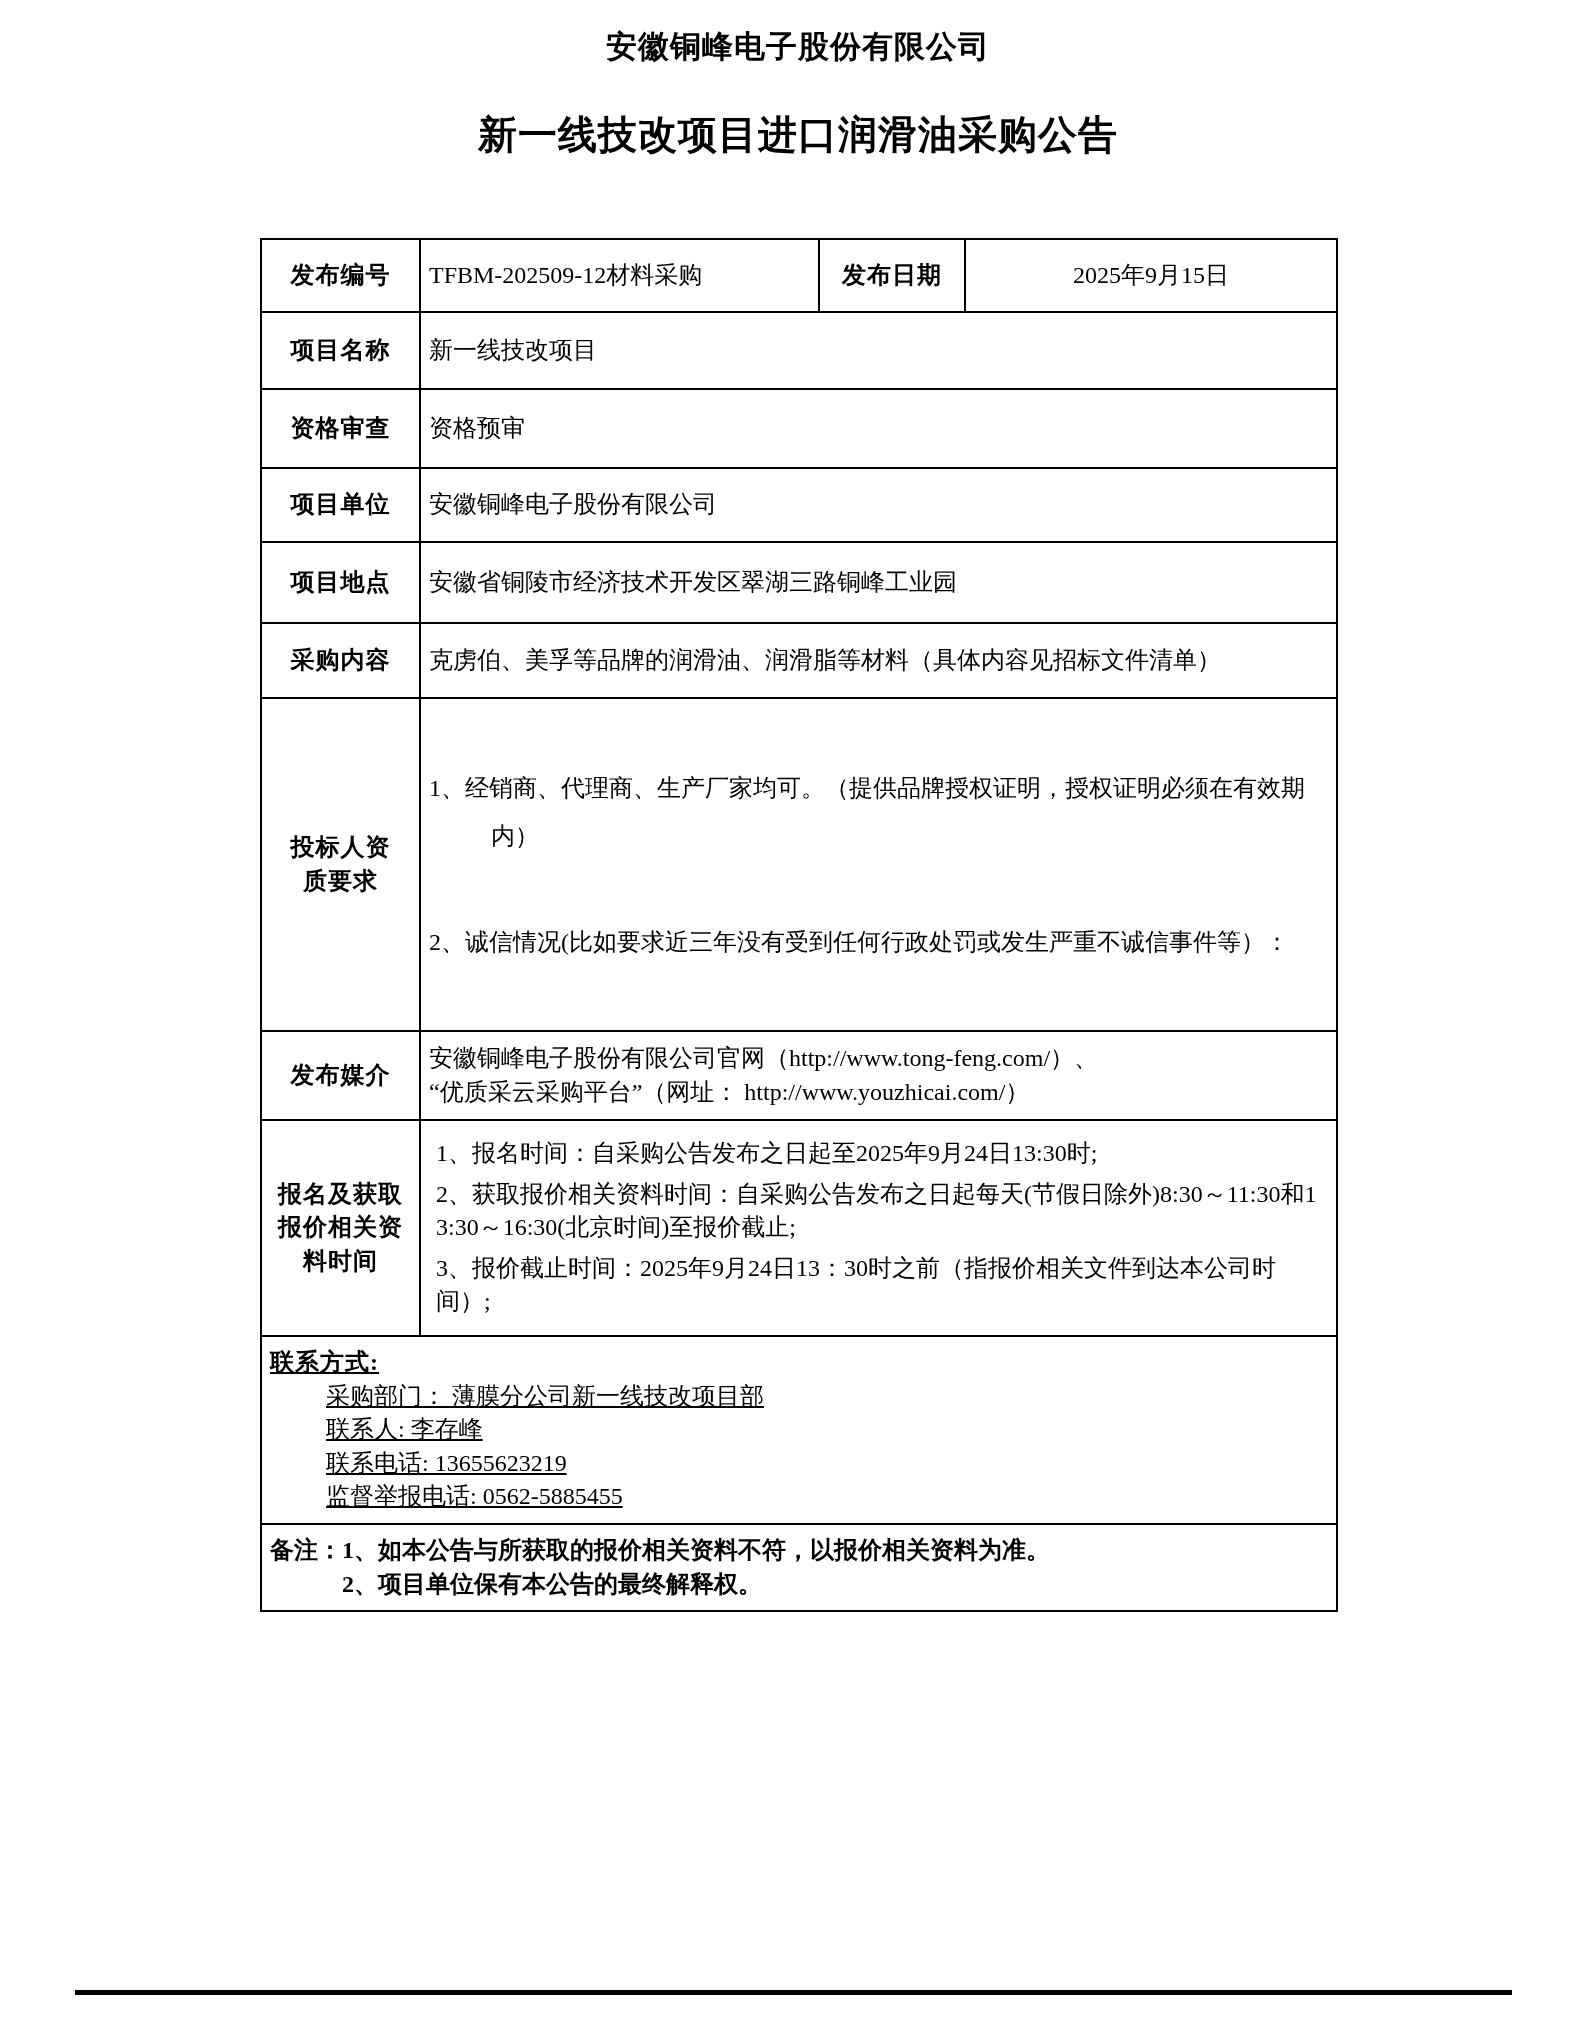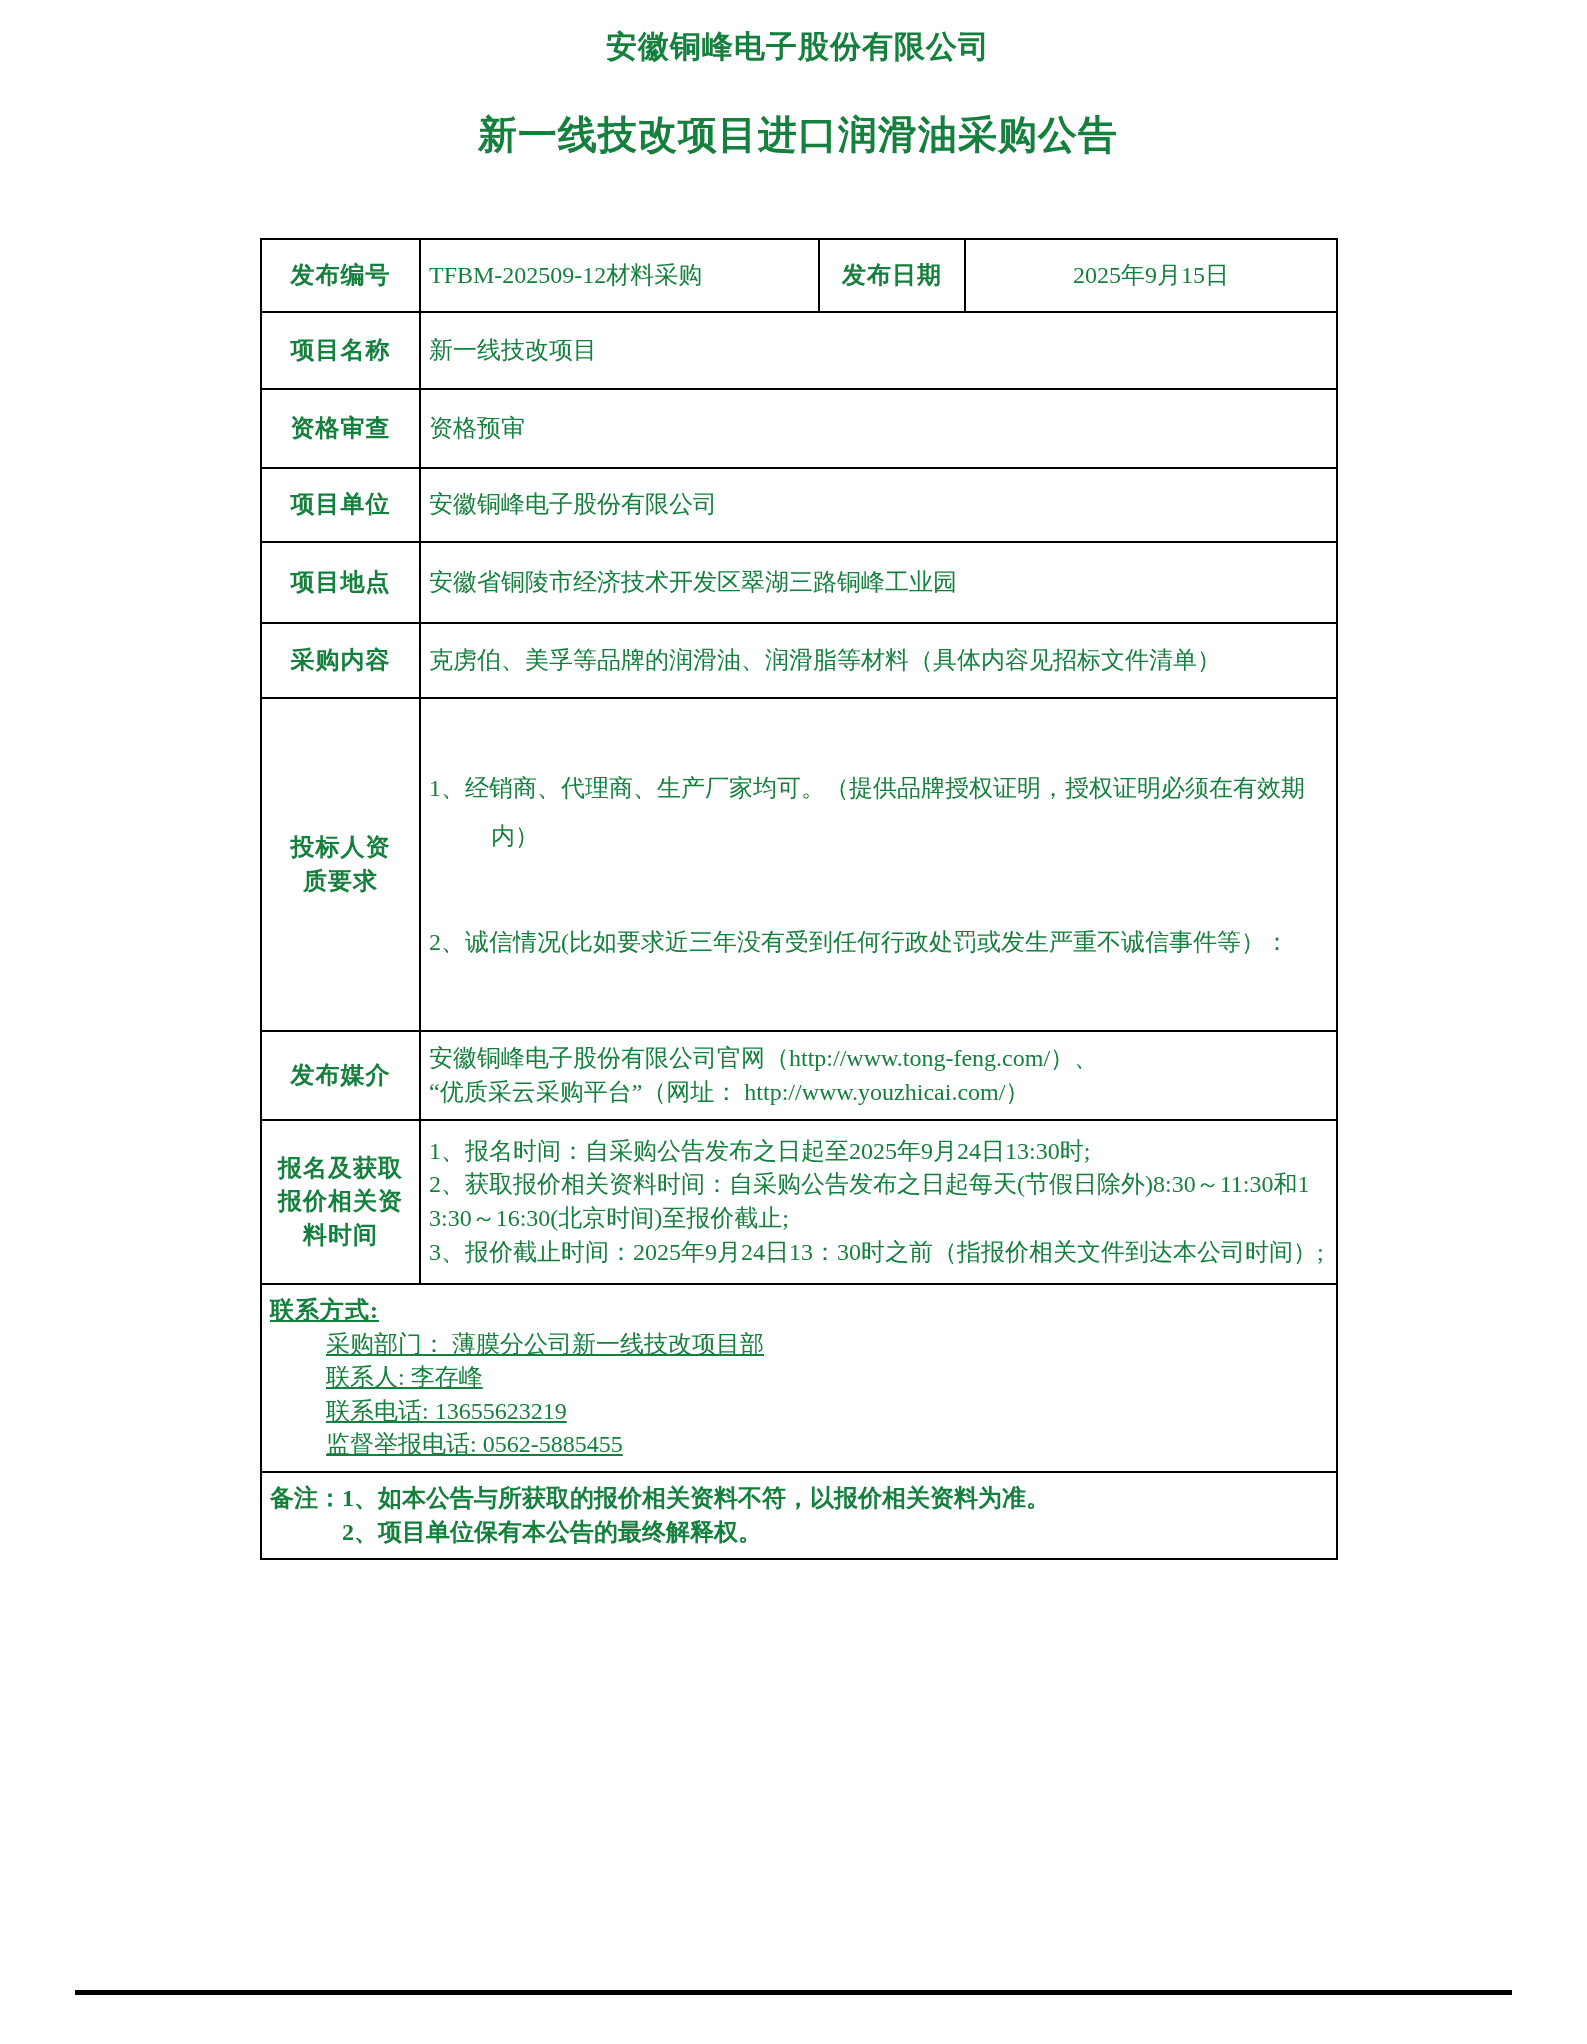--- a/index.html
+++ b/index.html
@@ -6,21 +6,21 @@
     margin: 0;
     padding: 0;
     background: #ffffff;
   }
   .page {
     position: relative;
     width: 1587px;
     height: 2044px;
     background: #ffffff;
     font-family: "Liberation Serif", "DejaVu Serif", serif;
-    color: #15803d;
+    color: #000000;
     overflow: hidden;
   }
   .doc-title {
     position: absolute;
     top: 26px;
     left: 260px;
     width: 1076px;
     text-align: center;
     font-family: "Liberation Sans", "DejaVu Sans", sans-serif;
     font-weight: bold;
@@ -67,21 +67,21 @@
     padding-left: 62px;
     text-indent: -62px;
     line-height: 48px;
   }
   .qual-item2 { margin-top: 58px; }
   .qual-cell { padding-top: 12px; }
 
   .media-cell { line-height: 44px; }
 
   .sched-cell { line-height: 33px; padding-top: 6px; padding-bottom: 6px; }
-  .sched-item { margin: 0; }
+  .sched-item { margin: 7px; }
 
   .contact-cell { line-height: 34px; padding-top: 4px; padding-bottom: 8px; vertical-align: top; text-decoration: underline; }
   .contact-heading { font-weight: bold; letter-spacing: 1px; }
   .contact-line { padding-left: 56px; }
 
   .remark-cell { line-height: 30px; padding-top: 4px; padding-bottom: 4px; font-weight: bold; vertical-align: top; }
   .remark-line2 { padding-left: 72px; }
 
   .footer-rule {
     position: absolute;

